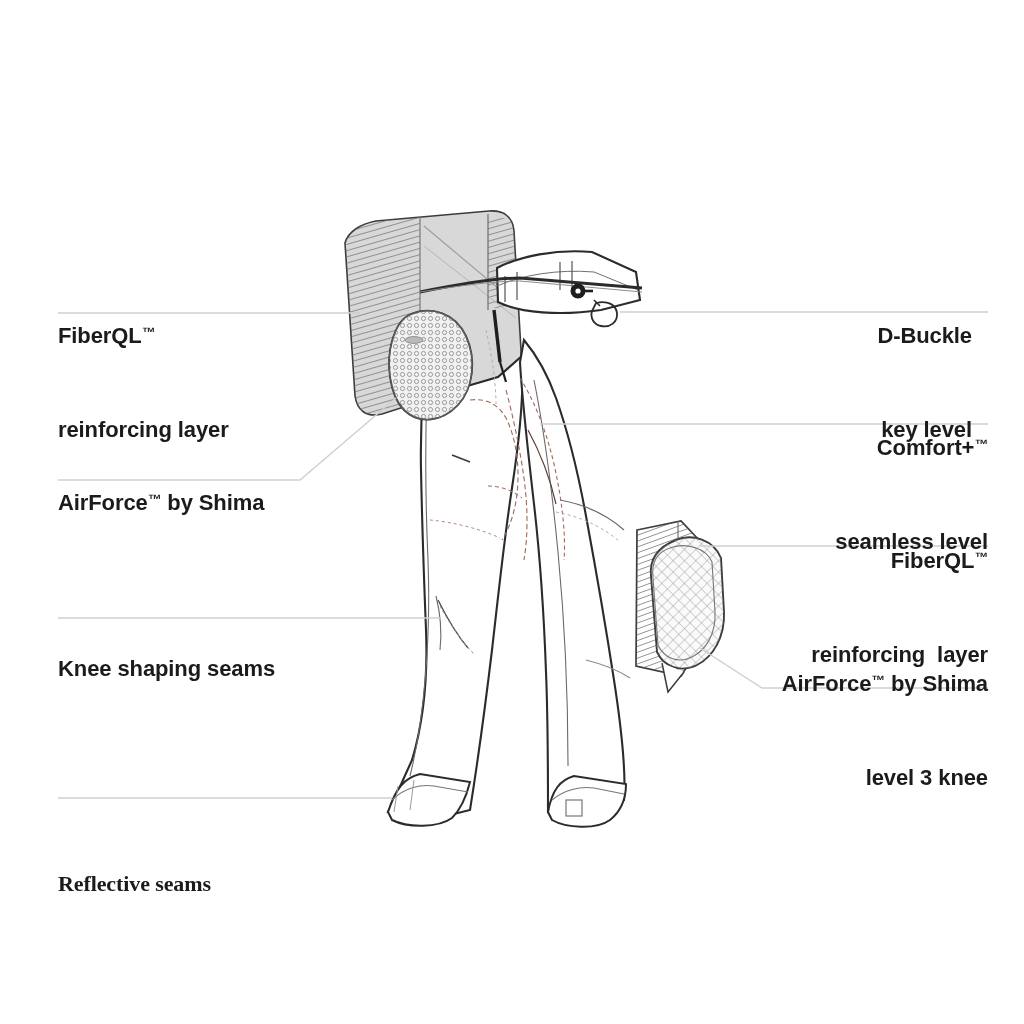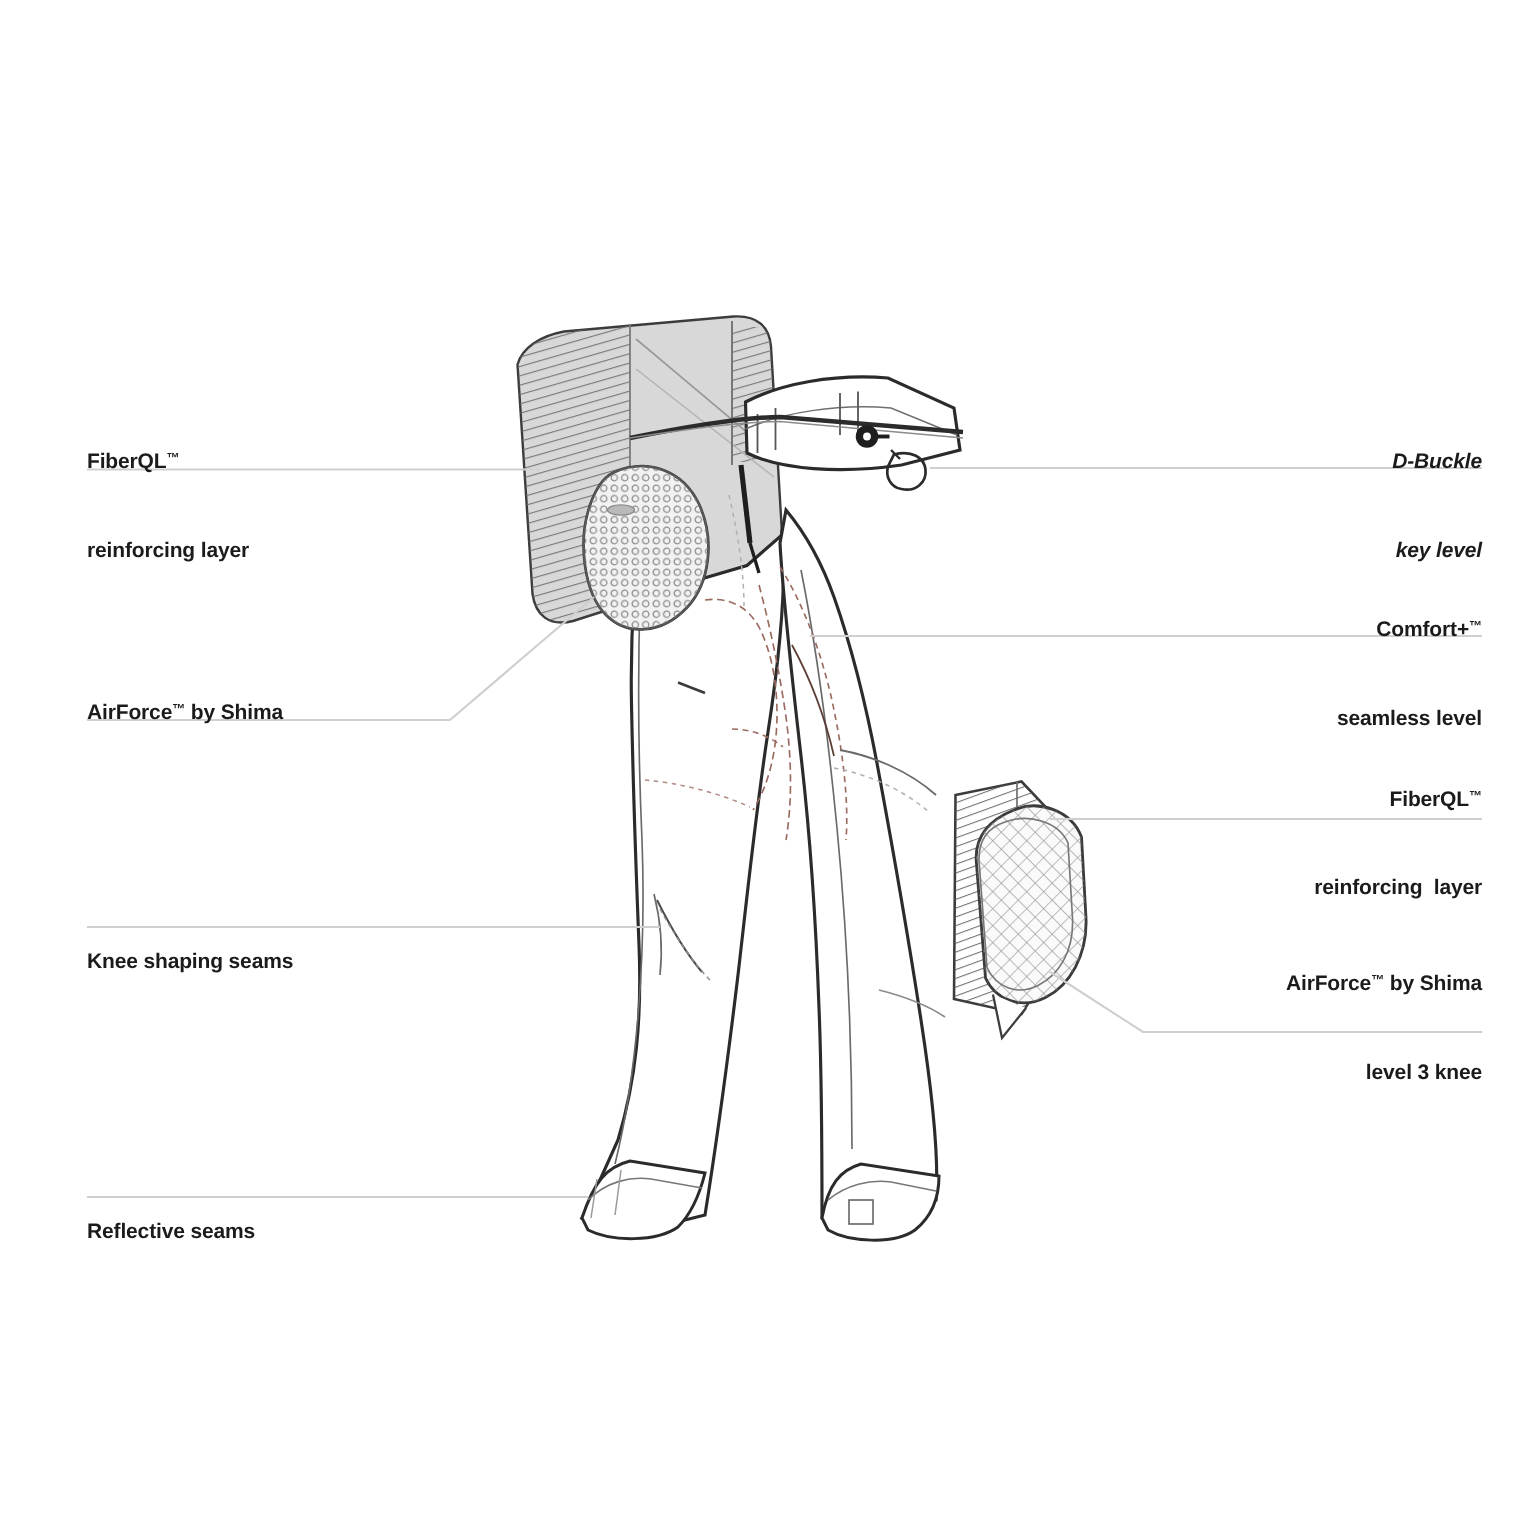--- a/index.html
+++ b/index.html
@@ -19,21 +19,21 @@
   }
   .illustration {
     position: absolute;
     left: 0;
     top: 0;
     width: 1024px;
     height: 1024px;
   }
   .callout {
     position: absolute;
-    font-size: 14px;
+    font-size: 22px;
     font-weight: bold;
     color: #1b1b1b;
     line-height: 1.42;
     letter-spacing: -0.1px;
     white-space: pre;
   }
   .callout.left {
     text-align: left;
   }
   .callout.right {
@@ -254,25 +254,25 @@
   </div>
 
   <div class="callout left" style="left:58px; top:425px;">
     <span class="line"><span>AirForce</span><sup class="tm">™</sup><span> by Shima</span></span>
   </div>
 
   <div class="callout left" style="left:58px; top:591px;">
     <span class="line">Knee shaping seams</span>
   </div>
 
-  <div class="callout left" style="left:58px; top:771px;">
+  <div class="callout left" style="left:58px; top:806px;font-family:Liberation Serif, serif;">
     <span class="line">Reflective seams</span>
   </div>
 
-  <div class="callout right" style="right:36px; top:258px;font-style:italic;">
+  <div class="callout right" style="right:52px; top:258px;">
     <span class="line">D-Buckle</span>
     <span class="line">key level</span>
   </div>
 
   <div class="callout right" style="right:36px; top:370px;margin-left:20px;">
     <span class="line"><span>Comfort+</span><sup class="tm">™</sup></span>
     <span class="line">seamless level</span>
   </div>
 
   <div class="callout right" style="right:36px; top:483px;">

